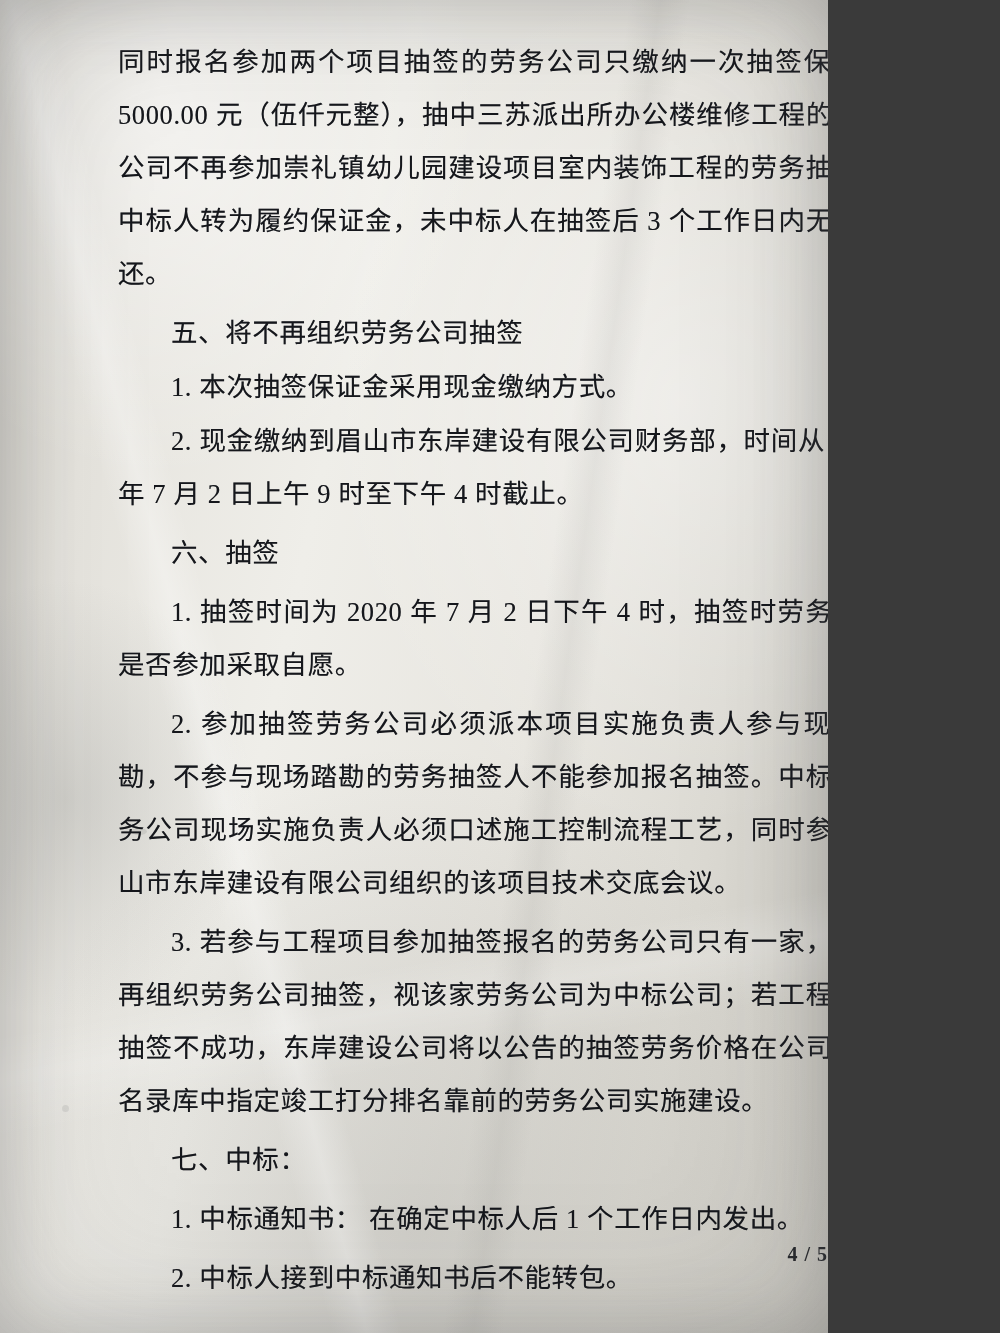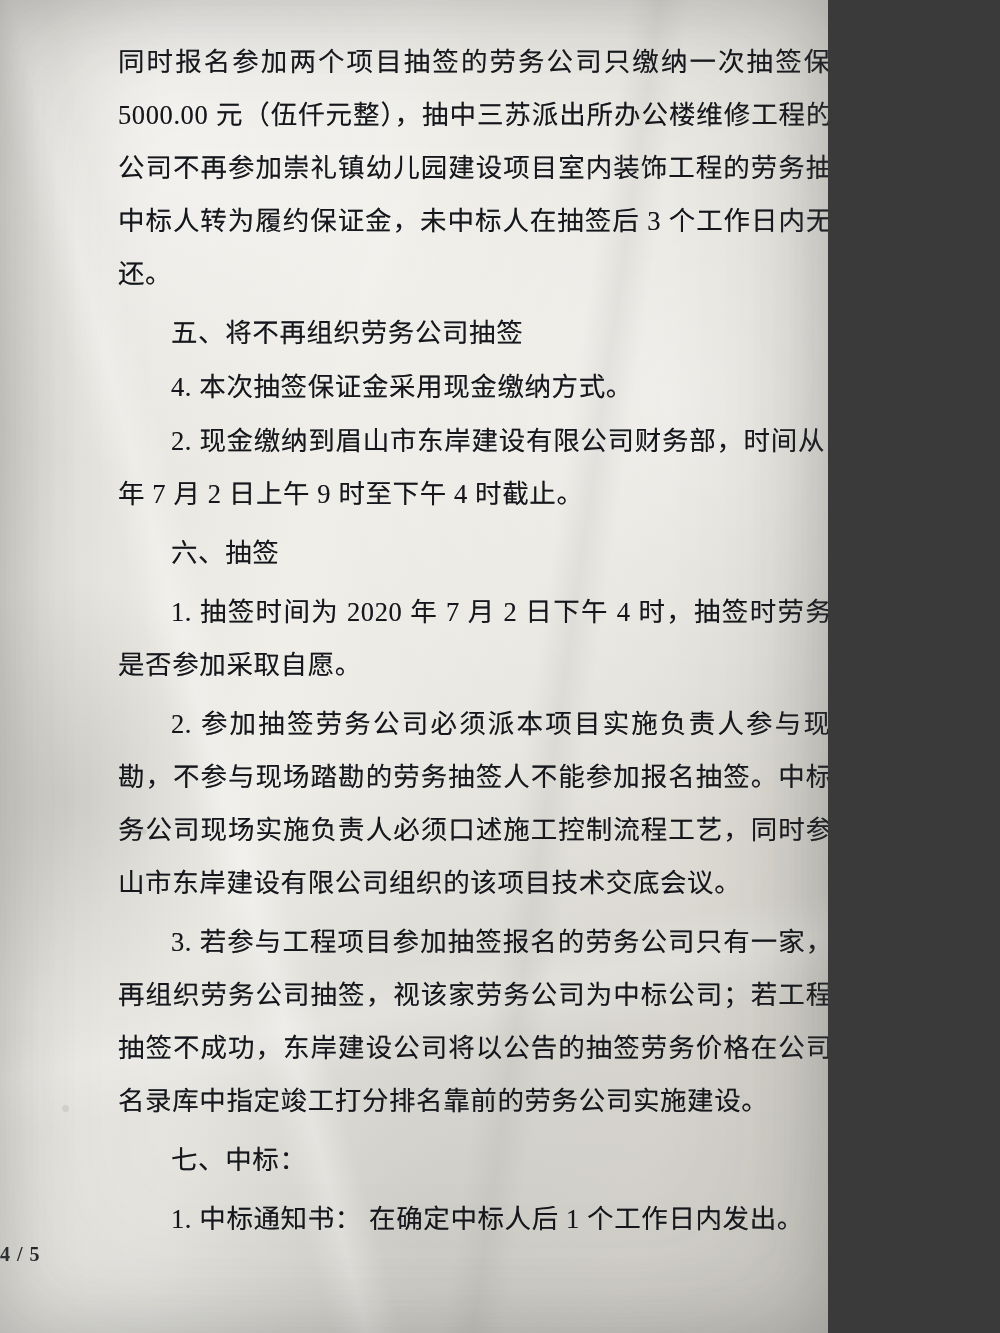--- a/index.html
+++ b/index.html
@@ -64,21 +64,21 @@
   }
   .indent {
     text-indent: 2em;
   }
   .gap-sm { margin-top: 6px; }
   #page-number {
     position: absolute;
     left: 0;
     right: 0;
     top: 1243px;
-    text-align: left;
+    text-align: right;
     font-size: 20px;
     font-weight: bold;
     color: #232529;
     font-family: "Liberation Serif", "DejaVu Serif", serif;
     letter-spacing: 1px;
   }
   
   .speck {
     position: absolute;
     background: rgba(120,120,118,0.35);
@@ -94,26 +94,27 @@
   <div id="paper-bg"></div>
   <div id="paper-creases"></div>
 
   <div class="speck" style="left:978px;top:455px;width:5px;height:9px;"></div>
   <div class="speck" style="left:131px;top:828px;width:16px;height:7px;background:rgba(150,150,148,0.25);"></div>
   <div class="speck" style="left:62px;top:1105px;width:7px;height:7px;background:rgba(150,150,148,0.22);"></div>
 
   <div id="content">
     <p class="para">同时报名参加两个项目抽签的劳务公司只缴纳一次抽签保证金 5000.00 元（伍仟元整），抽中三苏派出所办公楼维修工程的劳务公司不再参加崇礼镇幼儿园建设项目室内装饰工程的劳务抽签，中标人转为履约保证金，未中标人在抽签后 3 个工作日内无息退还。</p>
     <p class="para indent gap-sm">五、将不再组织劳务公司抽签</p>
-    <p class="para indent">4. 本次抽签保证金采用现金缴纳方式。</p>
+    <p class="para indent">1. 本次抽签保证金采用现金缴纳方式。</p>
     <p class="para indent">2. 现金缴纳到眉山市东岸建设有限公司财务部，时间从 2020 年 7 月 2 日上午 9 时至下午 4 时截止。</p>
     <p class="para indent gap-sm">六、抽签</p>
     <p class="para indent gap-sm">1. 抽签时间为 2020 年 7 月 2 日下午 4 时，抽签时劳务公司是否参加采取自愿。</p>
     <p class="para indent gap-sm">2. 参加抽签劳务公司必须派本项目实施负责人参与现场踏勘，不参与现场踏勘的劳务抽签人不能参加报名抽签。中标的劳务公司现场实施负责人必须口述施工控制流程工艺，同时参加眉山市东岸建设有限公司组织的该项目技术交底会议。</p>
     <p class="para indent gap-sm">3. 若参与工程项目参加抽签报名的劳务公司只有一家，将不再组织劳务公司抽签，视该家劳务公司为中标公司；若工程项目抽签不成功，东岸建设公司将以公告的抽签劳务价格在公司劳务名录库中指定竣工打分排名靠前的劳务公司实施建设。</p>
     <p class="para indent gap-sm">七、中标：</p>
     <p class="para indent gap-sm">1. 中标通知书：  在确定中标人后 1 个工作日内发出。</p>
+    <p class="para indent gap-sm">2. 中标人接到中标通知书后不能转包。</p>
   </div>
 
   <div id="page-number">4 / 5</div>
 
   <div id="paper-vignette"></div>
 </div>
 
 </body></html>

